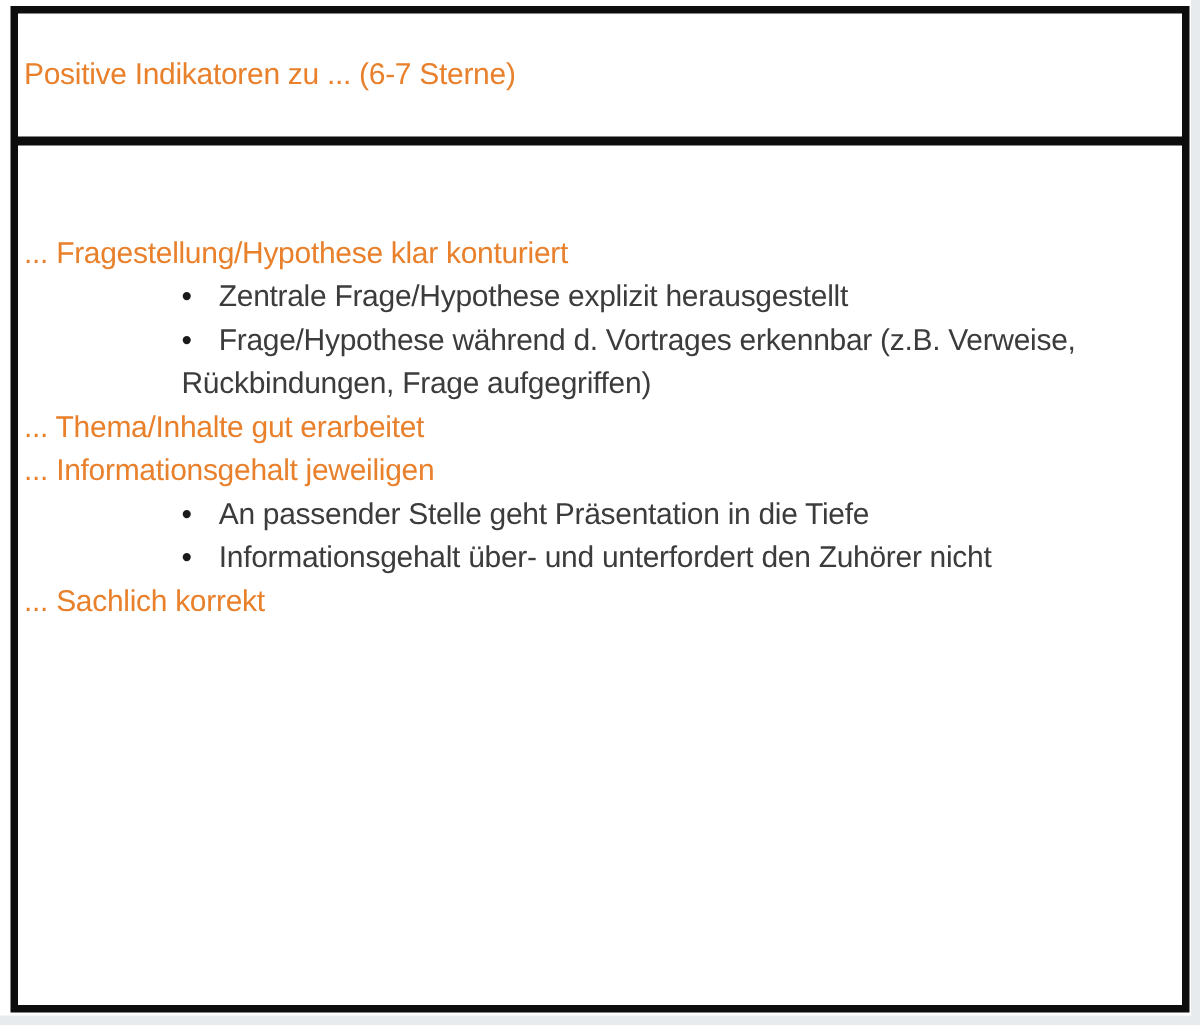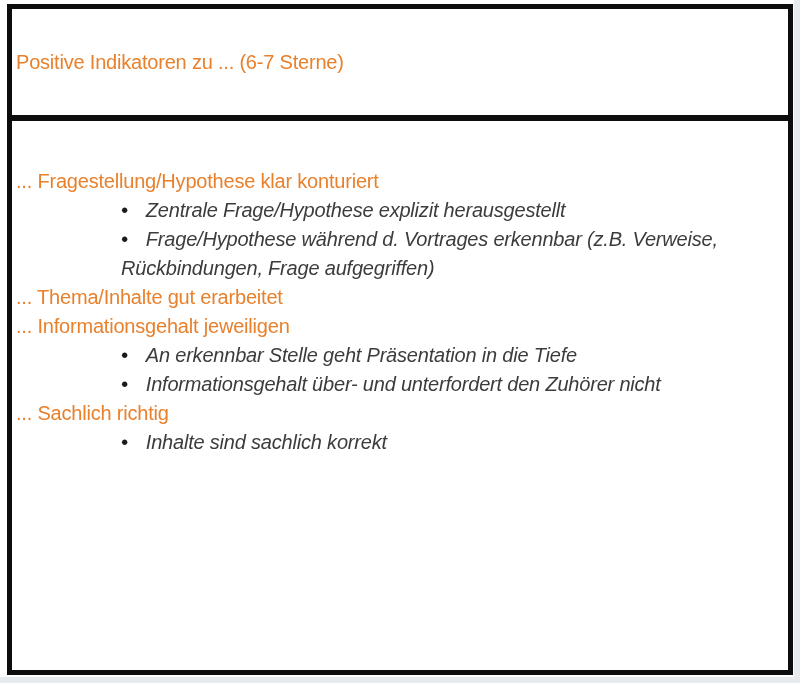--- a/index.html
+++ b/index.html
@@ -21,45 +21,44 @@
   }
   .page-edge-bottom{
     position:absolute;left:0;bottom:0;width:800px;height:6px;background:var(--edge);
   }
   .rubric-frame{
     position:absolute;left:7px;top:4px;width:786px;height:671px;
     border:5px solid var(--border);
     background:#ffffff;
   }
   .title-cell{
-    height:112px;
+    height:88px;
     border-bottom:6px solid var(--border);
     display:flex;align-items:center;
     padding-left:4px;
   }
   .title-text{
     color:var(--accent);
     font-size:20px;
     line-height:24px;
     white-space:nowrap;
   }
   .content-cell{
     padding:46px 4px 0 4px;
   }
   .section{}
-  .section:first-child{margin-top:0;}
+  .section:first-child{margin-top:12px;}
   .section-heading{
     color:var(--accent);
     font-size:20px;
     font-weight:400;
     line-height:29px;
   }
   .bullet-list{
     list-style:none;
-    font-style:italic;
   }
   .bullet-item{
     padding-left:105px;
     font-size:20px;
     line-height:29px;
     color:var(--text);
   }
   .bullet-dot{
     color:#1A1A1A;
     margin-right:18px;
@@ -81,28 +80,27 @@
         </ul>
   </div>
 
   <div class="section">
     <div class="section-heading">... Thema/Inhalte gut erarbeitet</div>
   </div>
 
   <div class="section">
     <div class="section-heading">... Informationsgehalt jeweiligen</div>
     <ul class="bullet-list">
-          <li class="bullet-item"><span class="bullet-dot">•</span><span class="bullet-text">An erkennbar Stelle geht Präsentation in die Tiefe</span></li>
+          <li class="bullet-item"><span class="bullet-dot">•</span><span class="bullet-text">An passender Stelle geht Präsentation in die Tiefe</span></li>
           <li class="bullet-item"><span class="bullet-dot">•</span><span class="bullet-text">Informationsgehalt über- und unterfordert den Zuhörer nicht</span></li>
         </ul>
   </div>
 
   <div class="section">
-    <div class="section-heading">... Sachlich richtig</div>
+    <div class="section-heading">... Sachlich korrekt</div>
     <ul class="bullet-list">
-          <li class="bullet-item"><span class="bullet-dot">•</span><span class="bullet-text">Inhalte sind sachlich korrekt</span></li>
         </ul>
   </div>
 </div>
 </div>
 
 <div class="page-edge-right"></div>
 <div class="page-edge-bottom"></div>
 
 </body></html>

